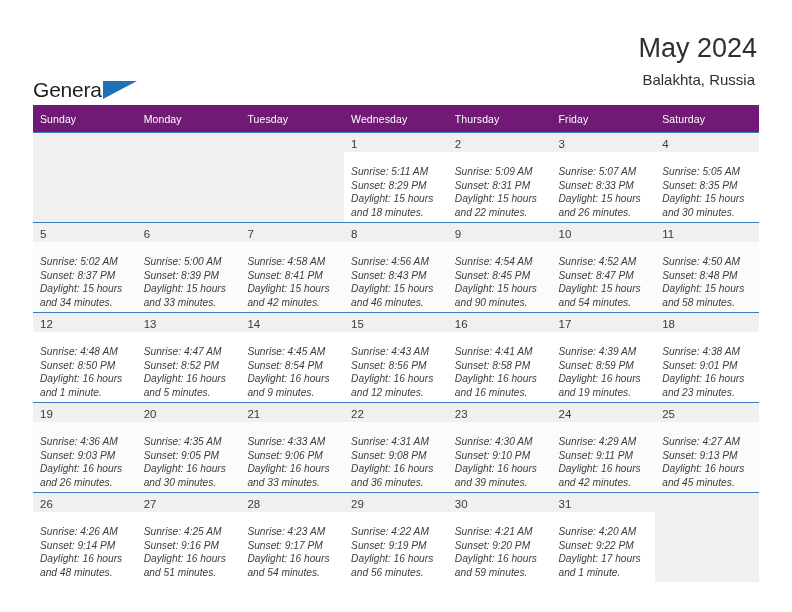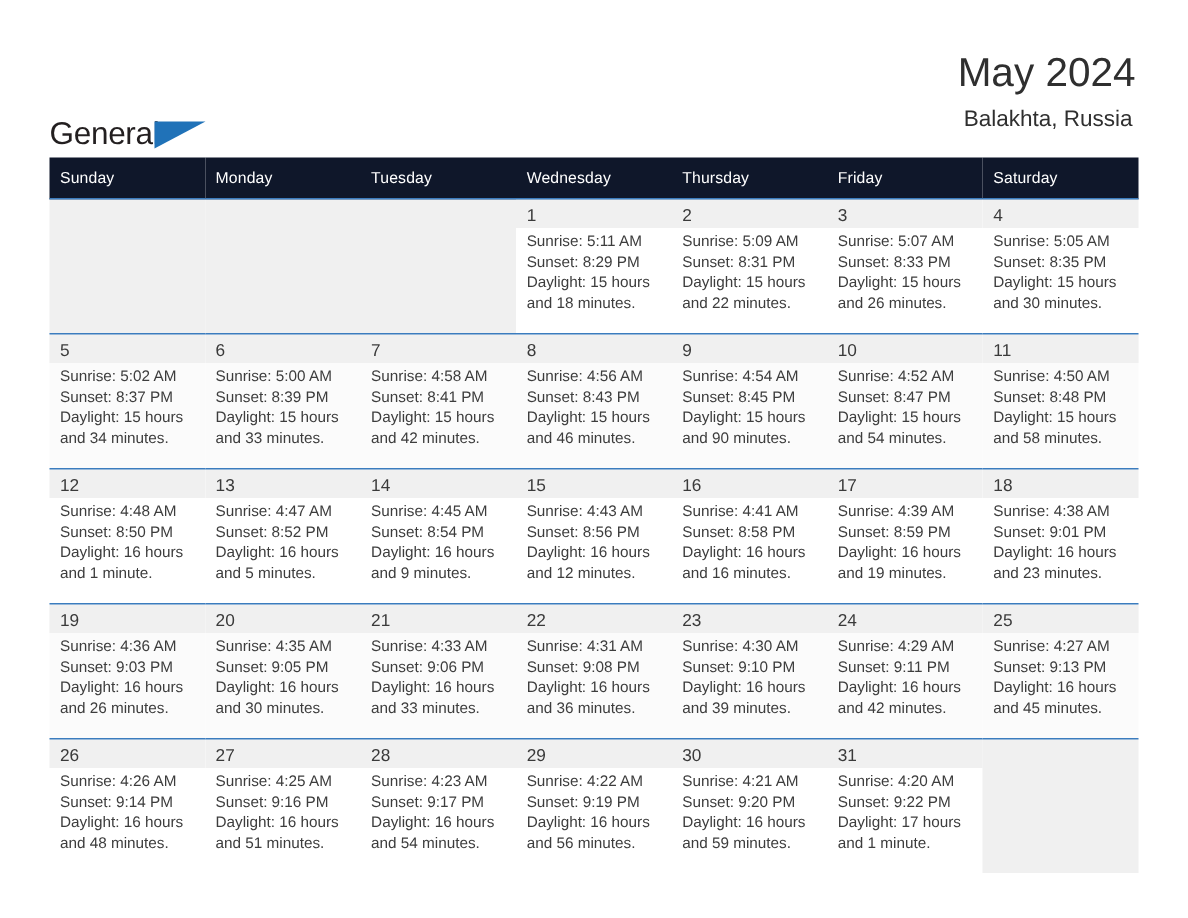--- a/index.html
+++ b/index.html
@@ -89,21 +89,21 @@
   
   .calendar {
     position: absolute;
     left: 33px;
     top: 105px;
     width: 726px;
     border-collapse: collapse;
     table-layout: fixed;
   }
   .calendar th {
-    background: #0f172a;
+    background: #701a75;
     color: #ffffff;
     font-size: 10.5px;
     font-weight: normal;
     text-align: left;
     padding: 5px 0 5px 7px;
     height: 17px;
     vertical-align: middle;
     letter-spacing: 0.1px;
   }
   .calendar td {
@@ -128,21 +128,22 @@
     height: 19px;
     padding: 1px 0 0 7px;
     box-sizing: border-box;
   }
   .daynum {
     font-size: 11.5px;
     color: #3a3a3a;
     line-height: 16px;
   }
   .cell-lines {
-    padding: 3px 4px 0 7px;
+    padding: 13px 4px 0 7px;
+    font-style: italic;
   }
   .cell-lines div {
     font-size: 10.2px;
     color: #3d3d3d;
     line-height: 13.6px;
     white-space: nowrap;
   }
 </style>
 </head>
 <body>

